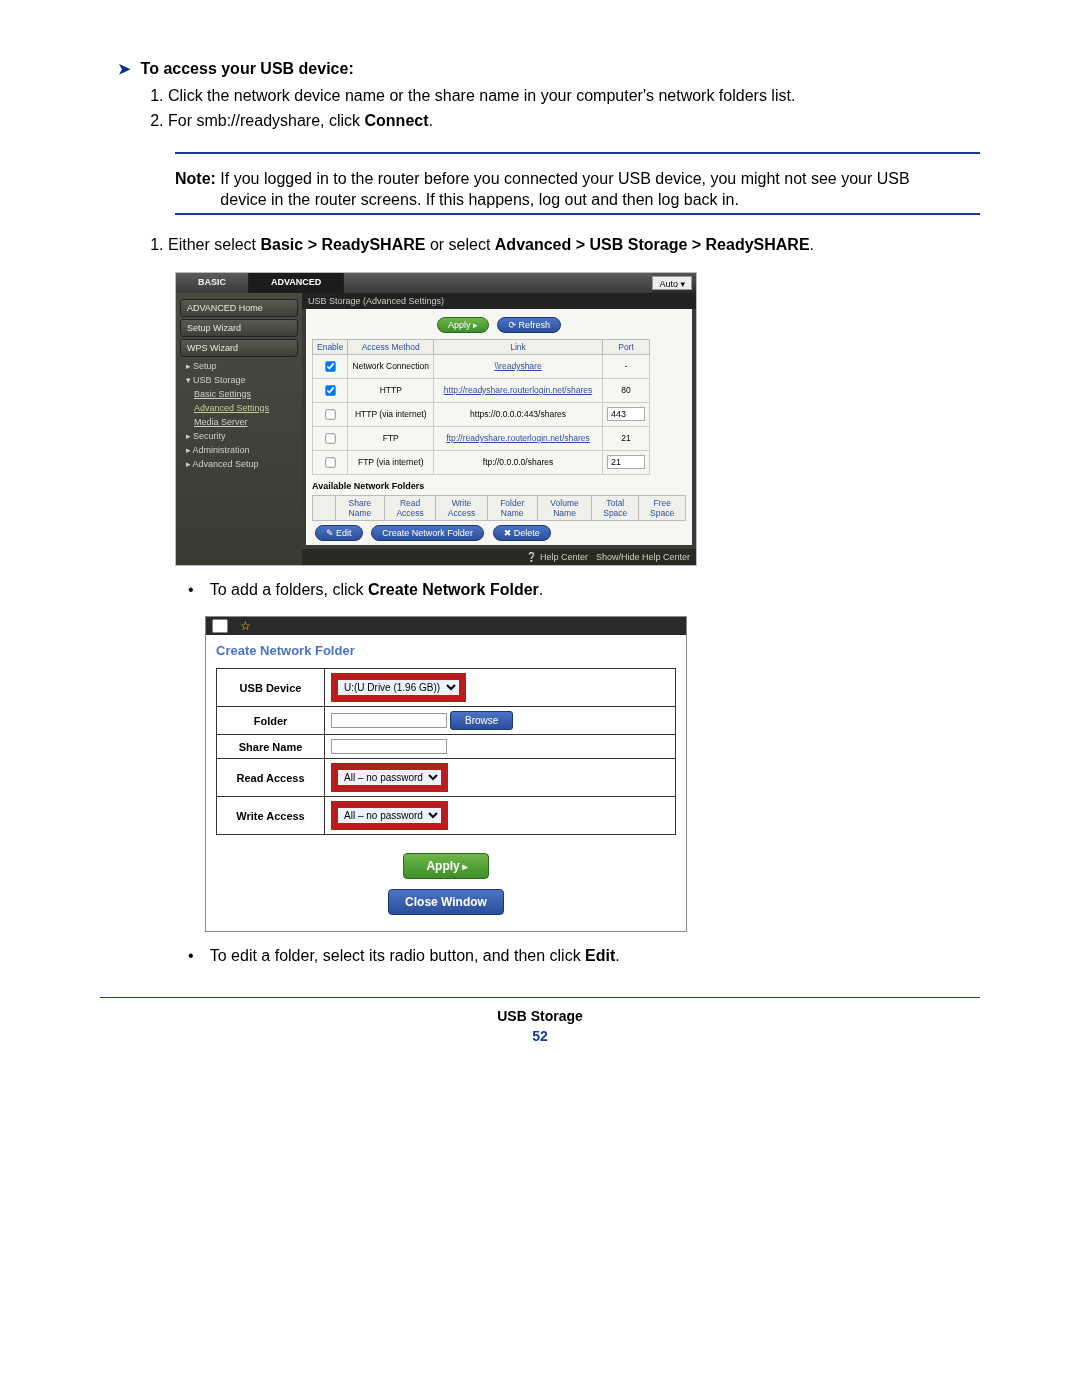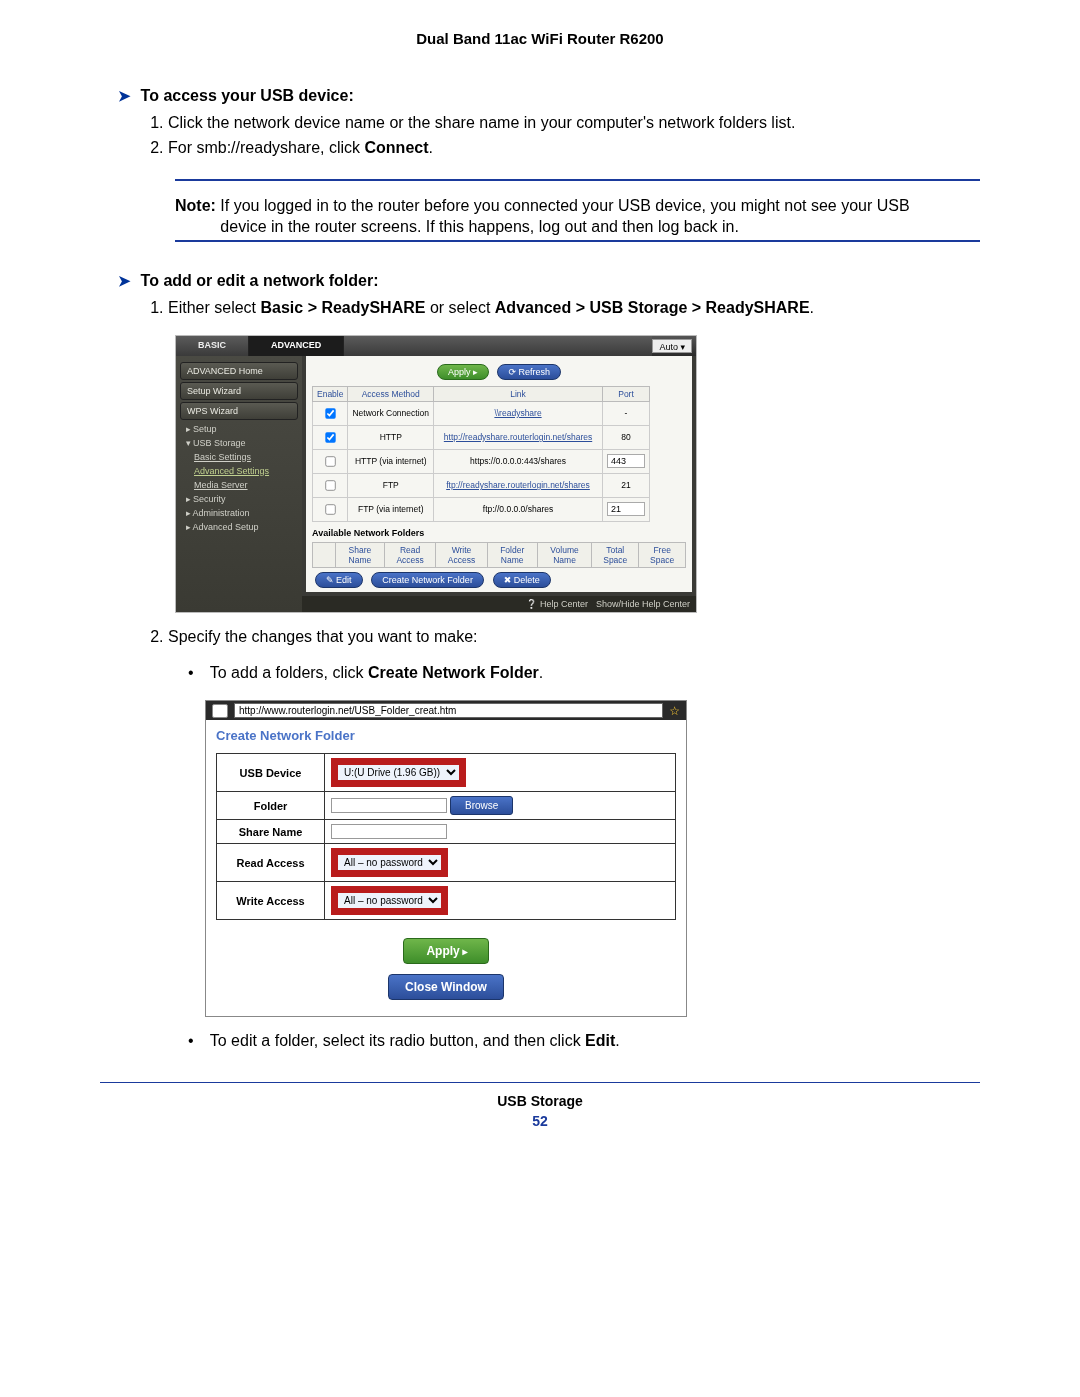--- a/index.html
+++ b/index.html
@@ -176,36 +176,34 @@
     background: linear-gradient(#4a73c7,#2c4e9a); color:#fff; font-size:12px; font-weight:bold;
     border:1px solid #1c356a; padding:5px 16px; border-radius:4px; display:inline-block;
   }
   .shot2 .btnwrap { text-align:center; margin:18px 0 10px 0;}
 </style>
 </head>
 <body>
 
 <div class="page">
 
-  <div class="doc-header">Dual Band 11ac WiFi Router R6200</div>
 
   <div class="task-heading">To access your USB device:</div>
   <ol class="steps">
     <li>Click the network device name or the share name in your computer's network folders list.</li>
     <li>
       <span>For smb://readyshare, click </span><b>Connect</b><span>.</span>
     </li>
   </ol>
 
   <div class="note-box">
     <span class="label">Note:</span>
     <span class="txt">If you logged in to the router before you connected your USB device, you might not see your USB device in the router screens. If this happens, log out and then log back in.</span>
   </div>
 
-  <div class="task-heading">To add or edit a network folder:</div>
   <ol class="steps">
     <li>
       <span>Either select </span><b>Basic &gt; ReadySHARE</b><span> or select </span><b>Advanced &gt; USB Storage &gt; ReadySHARE</b><span>.</span>
     </li>
   </ol>
 
   <div class="shot1">
     <div class="topbar">
       <div class="tab">BASIC</div>
       <div class="tab active">ADVANCED</div>
@@ -220,20 +218,21 @@
         <div class="item">▸ Setup</div>
         <div class="item">▾ USB Storage</div>
         <div class="item sub">Basic Settings</div>
         <div class="item sub sel">Advanced Settings</div>
         <div class="item sub">Media Server</div>
         <div class="item">▸ Security</div>
         <div class="item">▸ Administration</div>
         <div class="item">▸ Advanced Setup</div>
       </div>
       <div class="mainpane">
+        <div class="crumb">USB Storage (Advanced Settings)</div>
         <div class="content">
           <div class="btnrow">
             <span class="gbtn">Apply ▸</span>
             <span class="bbtn">⟳ Refresh</span>
           </div>
           <table class="grid">
             <tbody>
                 <tr>
               <th>Enable</th>
               <th>Access Method</th>
@@ -295,33 +294,29 @@
           </div>
         </div>
         <div class="helpbar">
           <span>❔ Help Center</span>
           <span>Show/Hide Help Center</span>
         </div>
       </div>
     </div>
   </div>
 
-  <ol class="steps" start="2">
-    <li>Specify the changes that you want to make:</li>
-  </ol>
   <ul class="bullets">
     <li>
       <span>To add a folders, click </span><b>Create Network Folder</b><span>.</span>
     </li>
   </ul>
 
   <div class="shot2">
     <div class="addr">
       <span class="docicon"></span>
-      <span class="url">http://www.routerlogin.net/USB_Folder_creat.htm</span>
       <span class="star">☆</span>
     </div>
     <div class="title">Create Network Folder</div>
     <table class="frm">
       <tbody>
           <tr>
         <th>USB Device</th>
         <td><select class="sel"><option>U:(U Drive (1.96 GB))</option></select></td>
       </tr>
       <tr>

